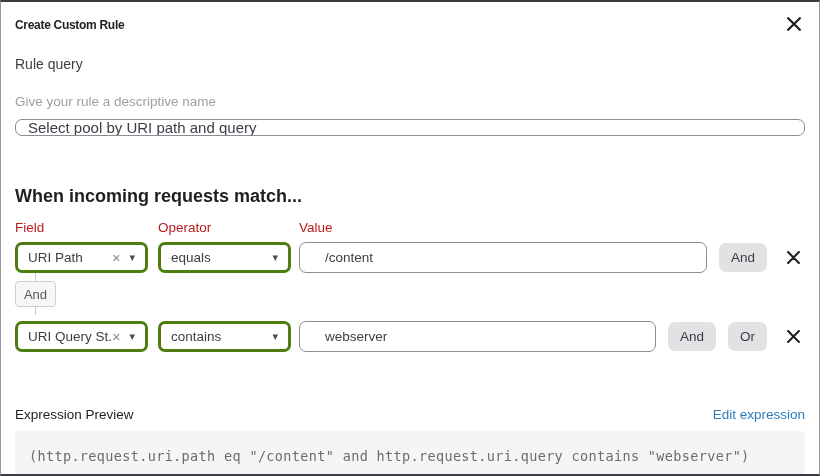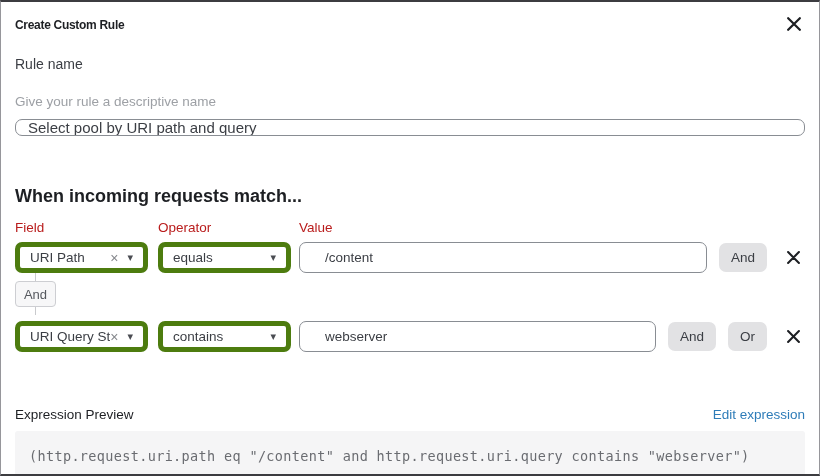--- a/index.html
+++ b/index.html
@@ -39,21 +39,21 @@
   }
   .rule-input { margin-top: 9px; }
   .match-heading { margin-top: 52px; font-size: 18px; font-weight: 700; color: #1d1f23; line-height: 17px; }
   .col-labels { display: flex; margin-top: 15px; font-size: 13.5px; color: #b91c1c; line-height: 16px; }
   .col-field { width: 143px; }
   .col-op { width: 141px; }
   .col-value { flex: 1; }
   .cond-row { display: flex; align-items: center; margin-top: 6px; height: 31px; }
   .select {
     width: 133px; height: 31px; background: #fff;
-    border: 5px solid #4d7c0f; border-radius: 7px;
+    border: 3px solid #4d7c0f; border-radius: 7px;
     display: flex; align-items: center; padding: 0 10px;
     font-size: 13.5px; color: #3b3e44; cursor: pointer; flex: none;
   }
   .field-select { margin-right: 10px; }
   .op-select { margin-right: 8px; }
   .select-text { flex: 1; white-space: nowrap; overflow: hidden; }
   .clear-x { color: #85878c; font-size: 14px; margin-right: 9px; line-height: 1; cursor: pointer; }
   .caret { color: #4a4c52; font-size: 11px; line-height: 1; }
   .value-input { flex: 1; height: 31px; font-size: 13.5px; padding-left: 25px; }
   .logic-btn {
@@ -96,21 +96,21 @@
 
   <div class="dlg-header">
     <div class="dlg-title">Create Custom Rule</div>
     <button class="close-btn" aria-label="Close">
       <svg width="14" height="14" viewBox="0 0 12 12">
           <path d="M1 1 L11 11 M11 1 L1 11" stroke="#1d1f23" stroke-width="1.9" stroke-linecap="round"></path>
         </svg>
     </button>
   </div>
 
-  <div class="rule-label">Rule name</div>
+  <div class="rule-label">Rule query</div>
   <div class="rule-hint">Give your rule a descriptive name</div>
   <input class="text-input rule-input" type="text" value="Select pool by URI path and query" style="">
 
   <div class="match-heading">When incoming requests match...</div>
 
   <div class="col-labels">
     <div class="col-field">Field</div>
     <div class="col-op">Operator</div>
     <div class="col-value">Value</div>
   </div>

